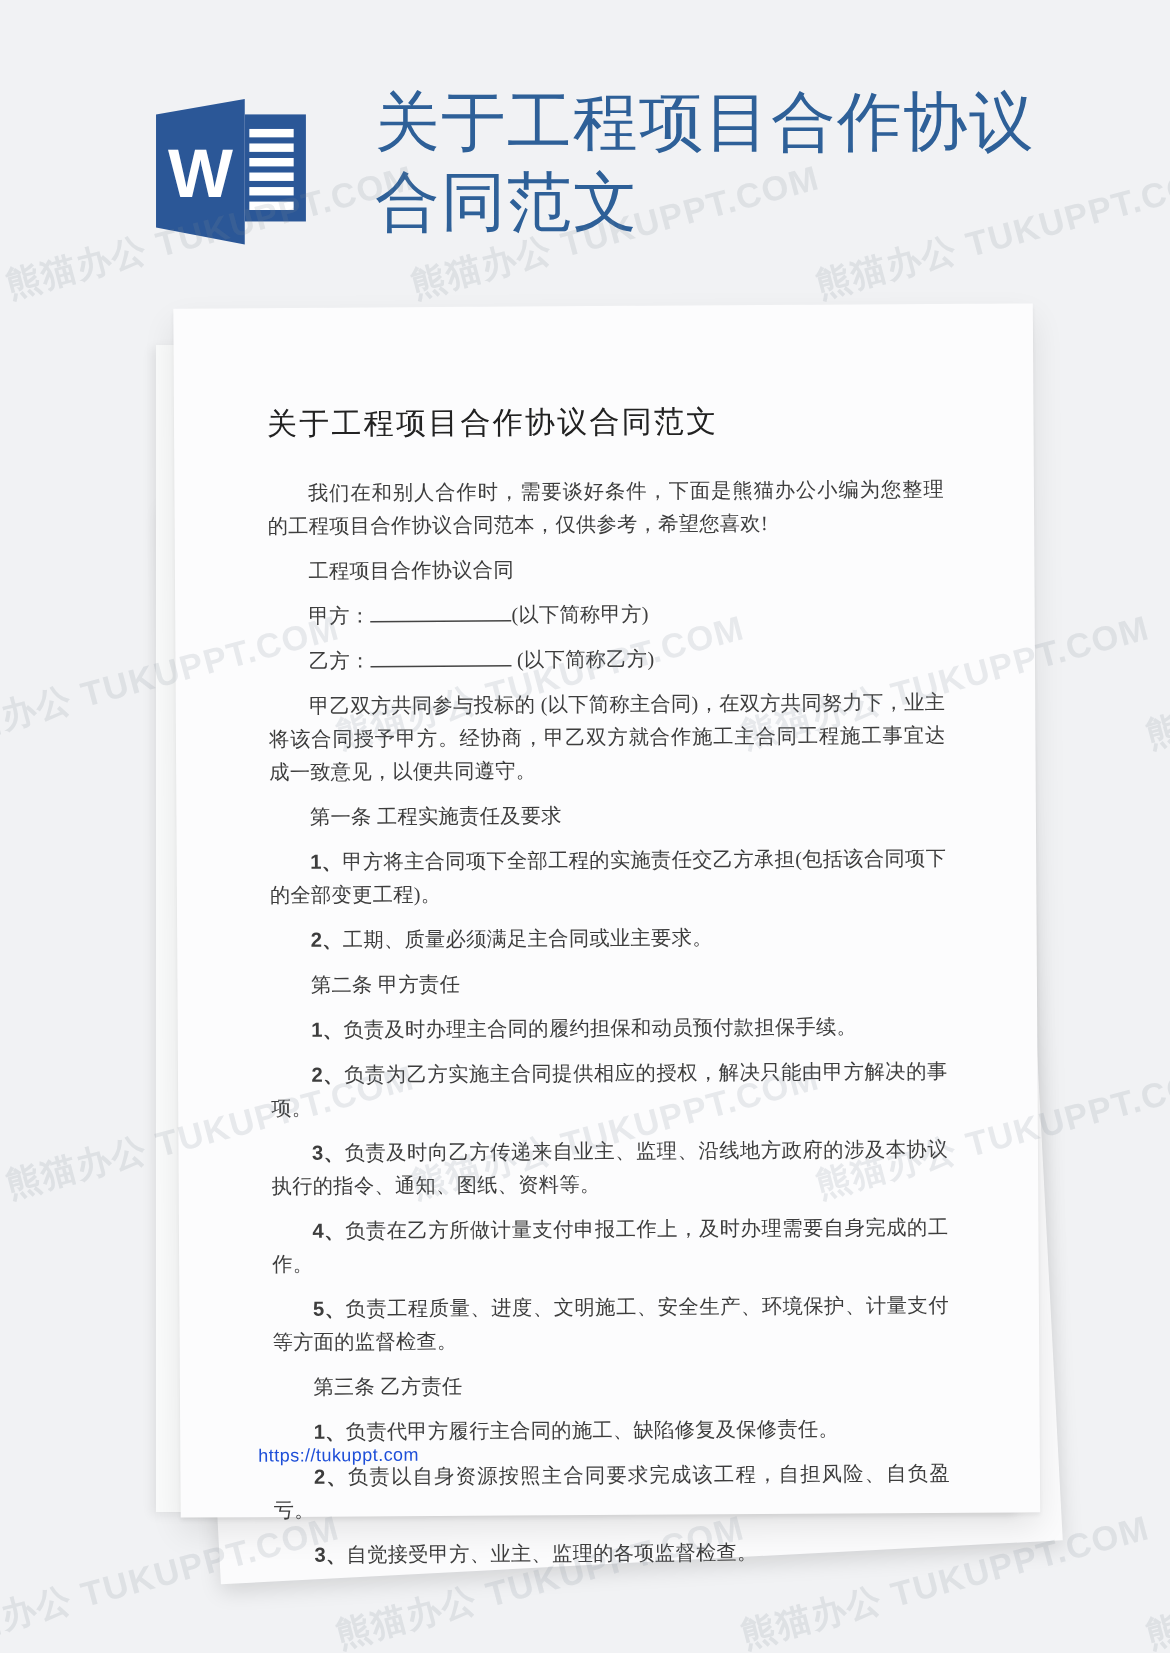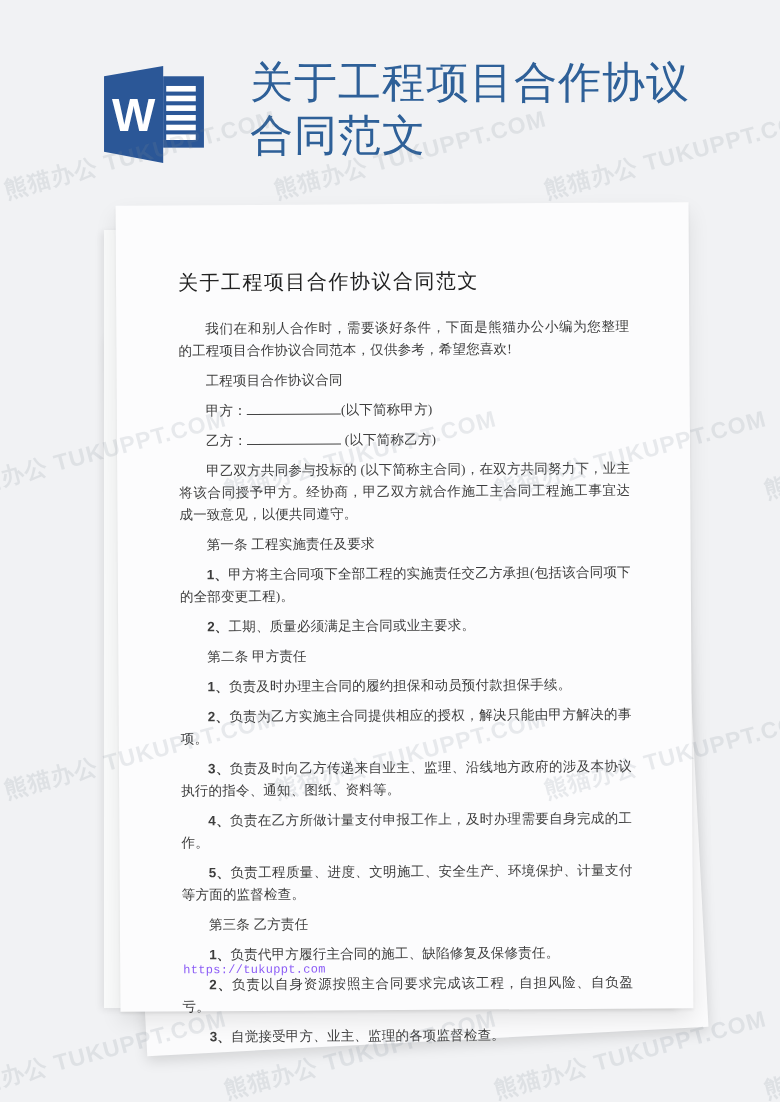--- a/index.html
+++ b/index.html
@@ -50,23 +50,23 @@
     margin:0 0 8px 0;font-family:"Liberation Serif","DejaVu Serif",serif;
     font-size:13.5px;line-height:22px;color:var(--ink);
     text-indent:2em;text-align:justify;letter-spacing:0.2px;
   }
   .para .num{font-family:"Liberation Sans",sans-serif;font-weight:bold;}
   .blank{
     display:inline-block;width:94px;height:12px;
     border-bottom:1px solid #444;vertical-align:baseline;
   }
   .doc-footer{
-    position:absolute;left:63px;bottom:34px;
-    font-family:Liberation Mono, monospace;
-    font-size:12px;color:#8b5cf6;letter-spacing:0.3px;
+    position:absolute;left:52px;bottom:34px;
+    font-family:Liberation Sans, sans-serif;
+    font-size:12px;color:#1d4ed8;letter-spacing:0.3px;
   }
   
   #watermarks{position:absolute;left:0;top:0;width:780px;height:1102px;pointer-events:none;z-index:20;}
   .wm{
     position:absolute;white-space:nowrap;font-weight:bold;
     font-size:23px;letter-spacing:1px;color:var(--wm-color);
     transform:rotate(-15deg);
   }
 </style>
 </head>

